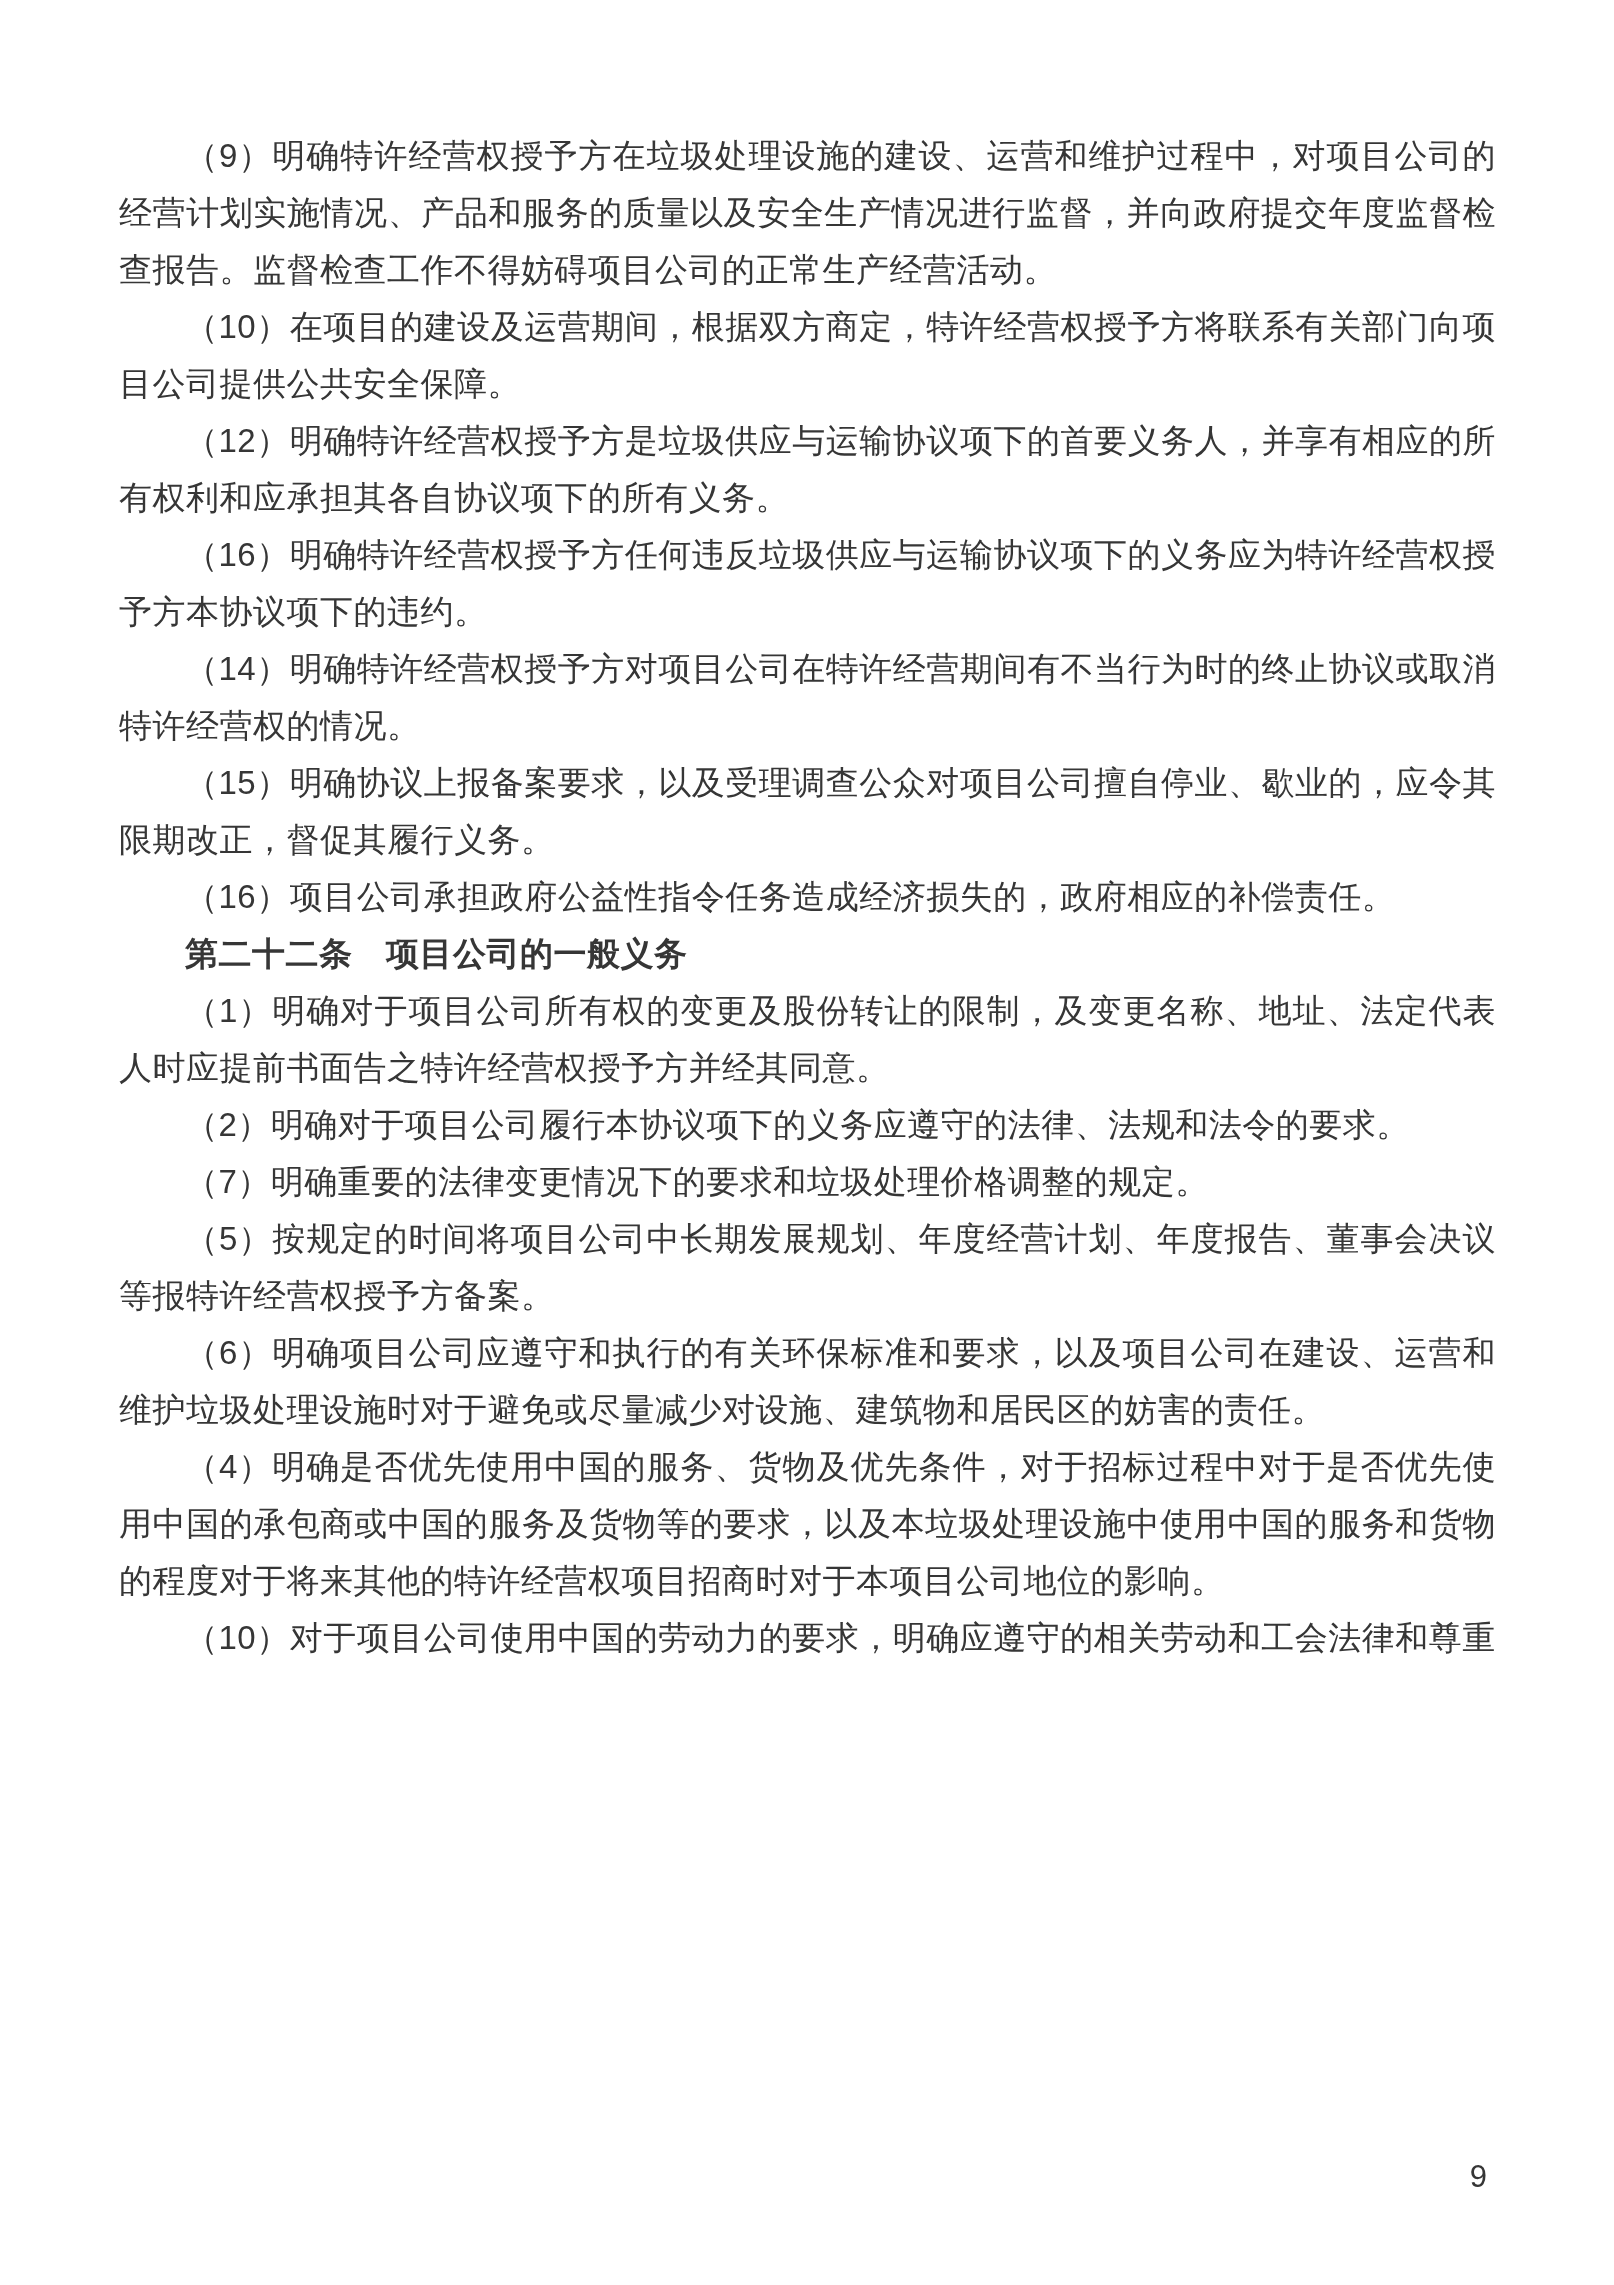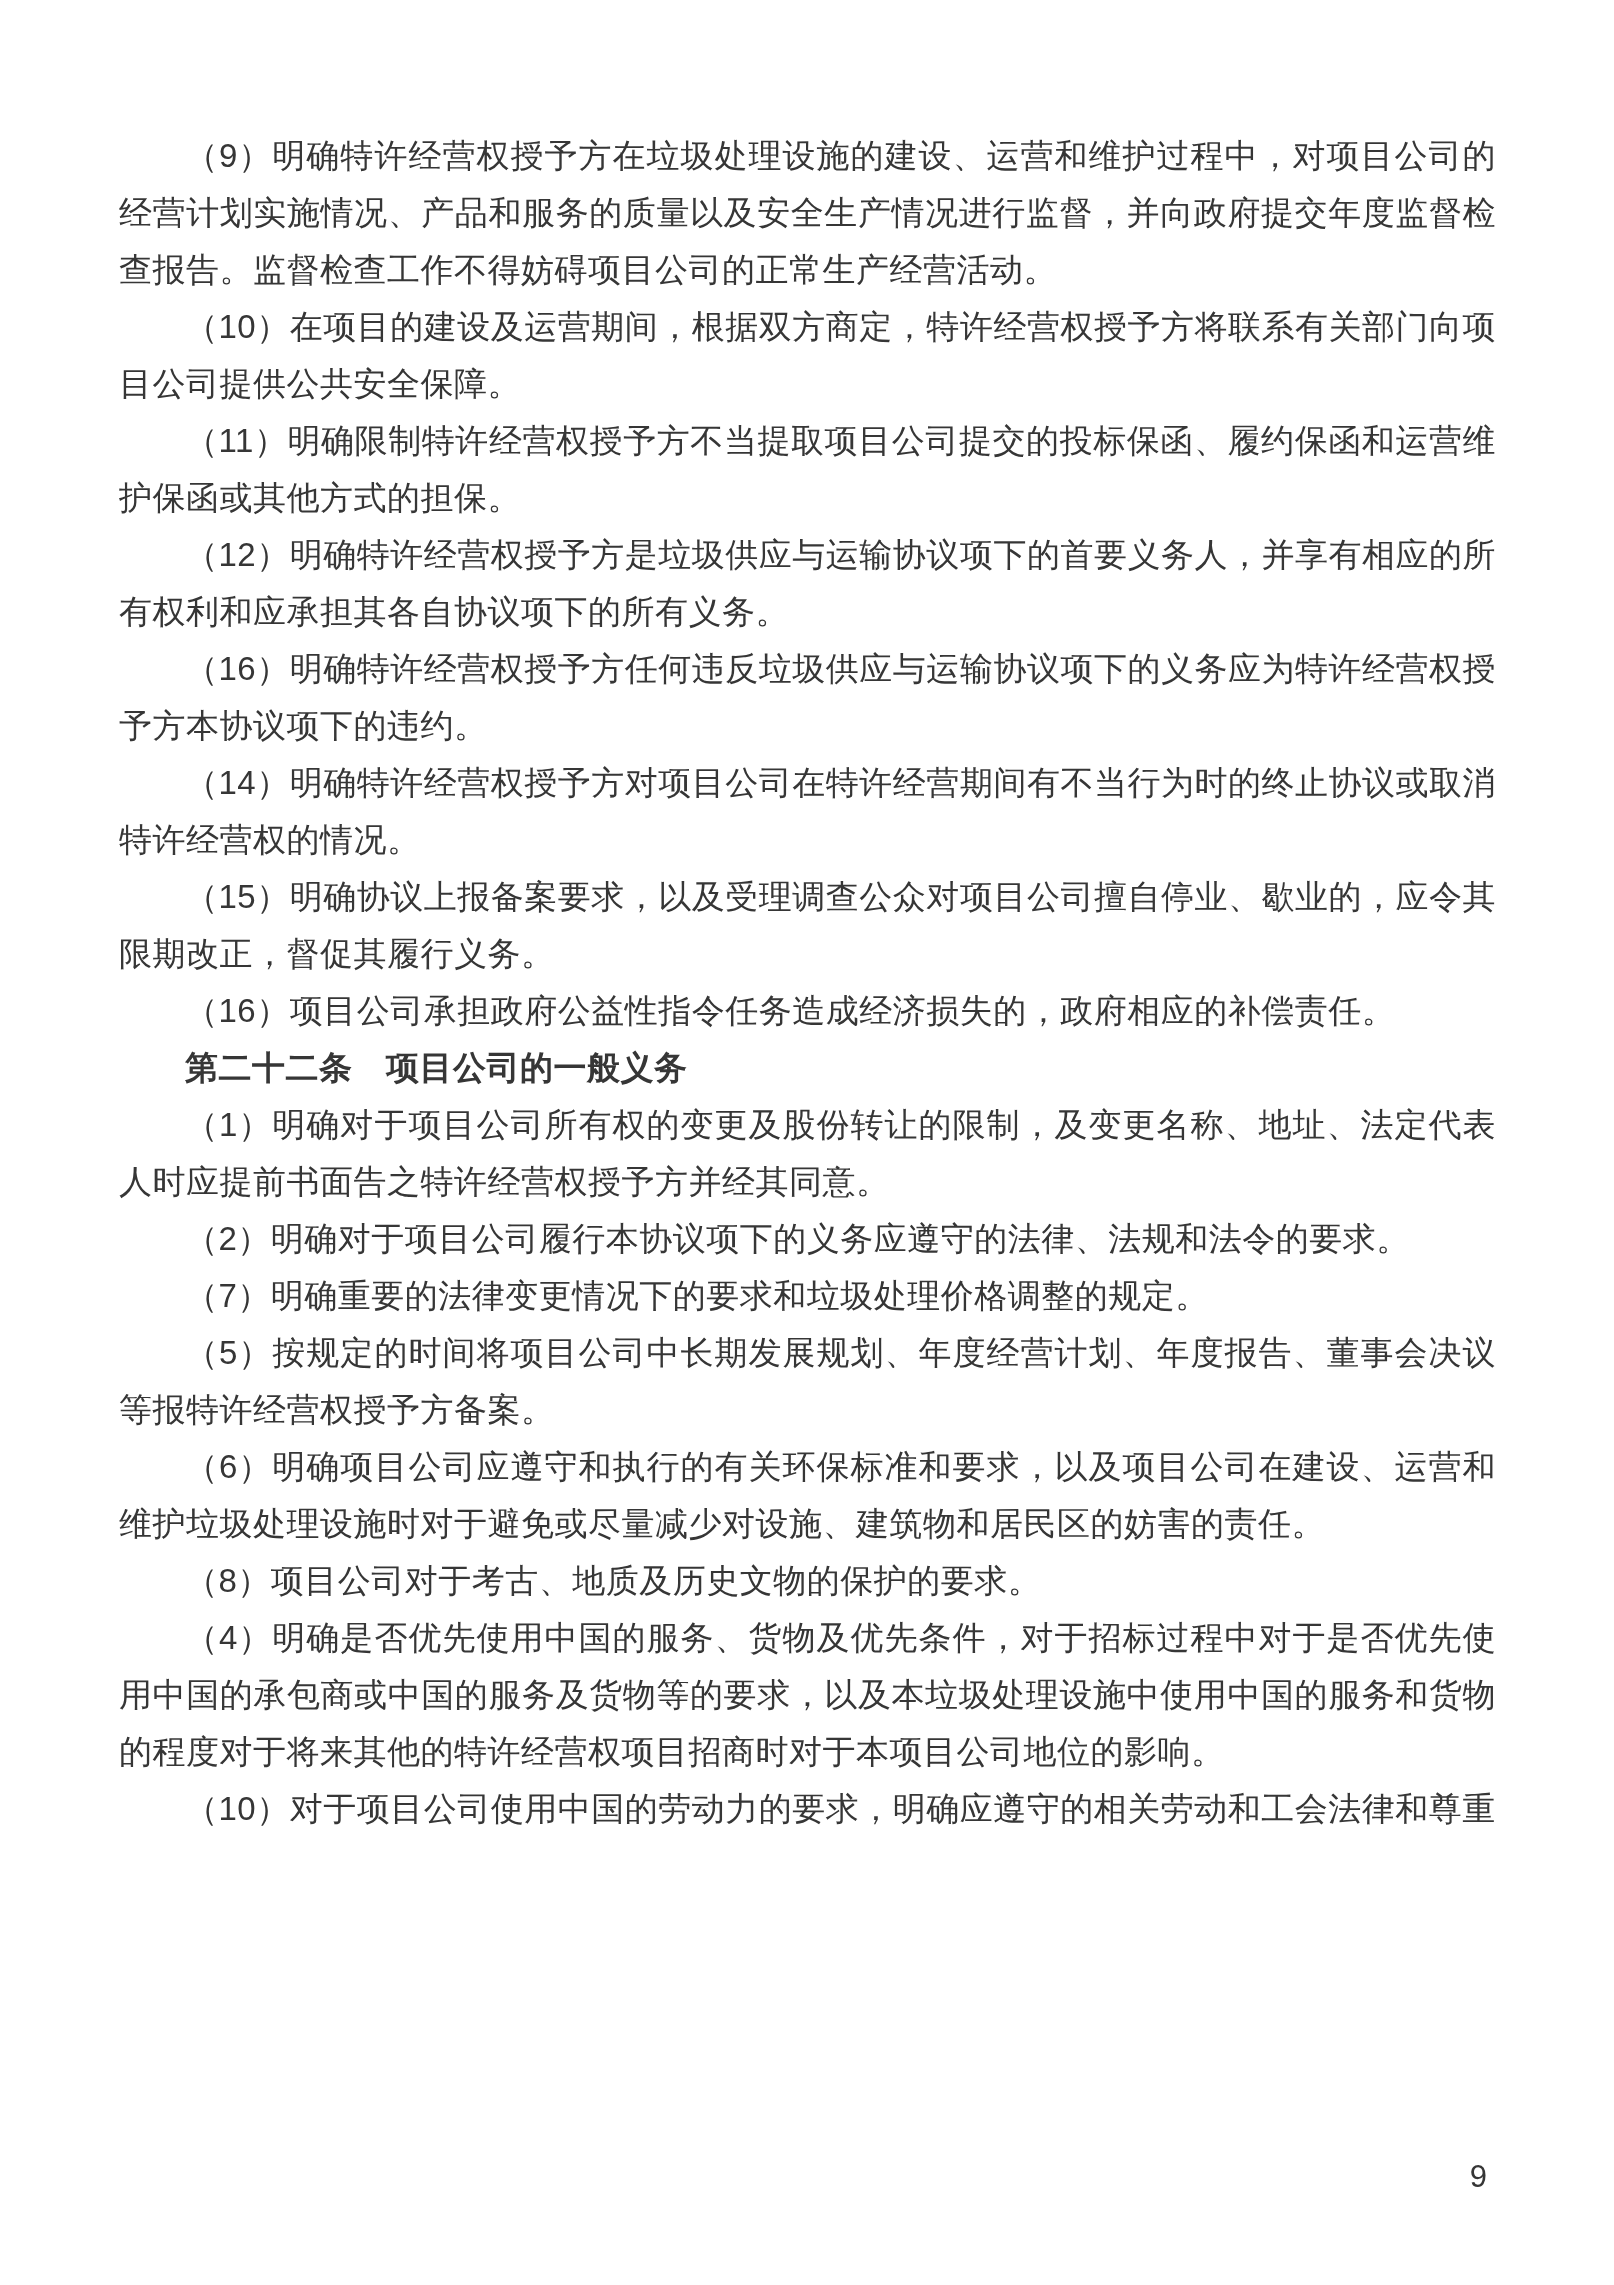--- a/index.html
+++ b/index.html
@@ -45,31 +45,29 @@
     color: #363636;
   }
 </style>
 </head>
 <body>
 
 <div class="page">
   <div class="content">
     <p>（9）明确特许经营权授予方在垃圾处理设施的建设、运营和维护过程中，对项目公司的经营计划实施情况、产品和服务的质量以及安全生产情况进行监督，并向政府提交年度监督检查报告。监督检查工作不得妨碍项目公司的正常生产经营活动。</p>
     <p>（10）在项目的建设及运营期间，根据双方商定，特许经营权授予方将联系有关部门向项目公司提供公共安全保障。</p>
-    <p>（11）明确限制特许经营权授予方不当提取项目公司提交的投标保函、履约保函和运营维护保函或其他方式的担保。</p>
     <p>（12）明确特许经营权授予方是垃圾供应与运输协议项下的首要义务人，并享有相应的所有权利和应承担其各自协议项下的所有义务。</p>
     <p>（16）明确特许经营权授予方任何违反垃圾供应与运输协议项下的义务应为特许经营权授予方本协议项下的违约。</p>
     <p>（14）明确特许经营权授予方对项目公司在特许经营期间有不当行为时的终止协议或取消特许经营权的情况。</p>
     <p>（15）明确协议上报备案要求，以及受理调查公众对项目公司擅自停业、歇业的，应令其限期改正，督促其履行义务。</p>
     <p>（16）项目公司承担政府公益性指令任务造成经济损失的，政府相应的补偿责任。</p>
     <p class="heading">第二十二条　项目公司的一般义务</p>
     <p>（1）明确对于项目公司所有权的变更及股份转让的限制，及变更名称、地址、法定代表人时应提前书面告之特许经营权授予方并经其同意。</p>
     <p>（2）明确对于项目公司履行本协议项下的义务应遵守的法律、法规和法令的要求。</p>
     <p>（7）明确重要的法律变更情况下的要求和垃圾处理价格调整的规定。</p>
     <p>（5）按规定的时间将项目公司中长期发展规划、年度经营计划、年度报告、董事会决议等报特许经营权授予方备案。</p>
     <p>（6）明确项目公司应遵守和执行的有关环保标准和要求，以及项目公司在建设、运营和维护垃圾处理设施时对于避免或尽量减少对设施、建筑物和居民区的妨害的责任。</p>
-    <p>（8）项目公司对于考古、地质及历史文物的保护的要求。</p>
     <p>（4）明确是否优先使用中国的服务、货物及优先条件，对于招标过程中对于是否优先使用中国的承包商或中国的服务及货物等的要求，以及本垃圾处理设施中使用中国的服务和货物的程度对于将来其他的特许经营权项目招商时对于本项目公司地位的影响。</p>
     <p>（10）对于项目公司使用中国的劳动力的要求，明确应遵守的相关劳动和工会法律和尊重</p>
   </div>
   <div class="page-number">9</div>
 </div>
 
 
 </body></html>

